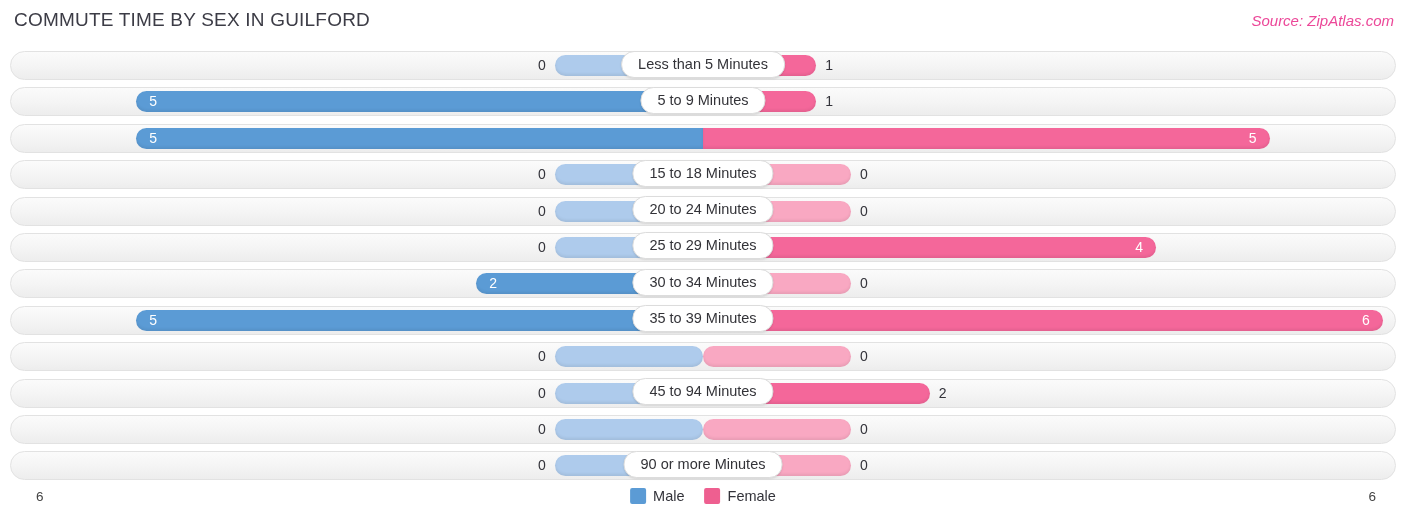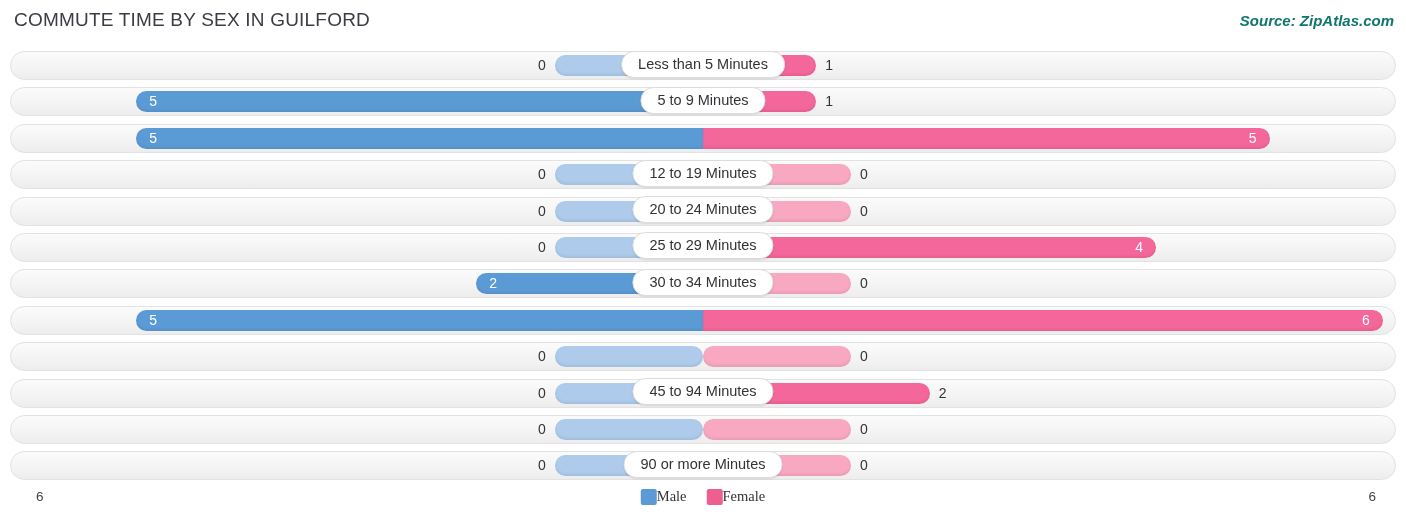--- a/index.html
+++ b/index.html
@@ -30,23 +30,22 @@
     color: #3c3c46;
     letter-spacing: .2px;
     white-space: nowrap;
   }
   .source-note {
     position: absolute;
     right: 12px;
     top: 12px;
     font-size: 15px;
     font-style: italic;
-    color: #0f766e;
-    white-space: nowrap;
-    font-weight: bold;
+    color: #ec4899;
+    white-space: nowrap;
   }
 
   
   .plot {
     position: absolute;
     top: 48px;
     left: 0;
     width: 1406px;
     height: 438px;
   }
@@ -136,21 +135,21 @@
     left: 50%;
     transform: translateX(-50%);
     top: 2px;
     display: flex;
     align-items: center;
     gap: 20px;
   }
   .legend-item {
     display: flex;
     align-items: center;
-    font-family: Liberation Serif, serif;
+    gap: 7px;
   }
   .legend-swatch {
     width: 16px;
     height: 16px;
     border-radius: 2px;
     display: inline-block;
   }
   .legend-label {
     font-size: 14.5px;
     color: #33333a;
@@ -187,21 +186,21 @@
       <div class="val inside" style="left: 149.333px;">5</div>
       <div class="bar female" style="left: 703px; width: 566.667px; background: rgb(244, 103, 154);"></div>
       <div class="val inside" style="left: 1248.67px;">5</div>
     </div>
     <div class="row">
       <div class="track"></div>
       <div class="bar male rounded-both" style="left: 555px; width: 148px; background: rgb(174, 203, 236);"></div>
       <div class="val outside" style="left: 538px;">0</div>
       <div class="bar female rounded-both" style="left: 703px; width: 148px; background: rgb(249, 168, 194);"></div>
       <div class="val outside" style="left: 860px;">0</div>
-      <div class="cat-pill">12 to 19 Minutes</div>
+      <div class="cat-pill">15 to 18 Minutes</div>
     </div>
     <div class="row">
       <div class="track"></div>
       <div class="bar male rounded-both" style="left: 555px; width: 148px; background: rgb(174, 203, 236);"></div>
       <div class="val outside" style="left: 538px;">0</div>
       <div class="bar female rounded-both" style="left: 703px; width: 148px; background: rgb(249, 168, 194);"></div>
       <div class="val outside" style="left: 860px;">0</div>
       <div class="cat-pill">20 to 24 Minutes</div>
     </div>
     <div class="row">
@@ -219,20 +218,21 @@
       <div class="bar female rounded-both" style="left: 703px; width: 148px; background: rgb(249, 168, 194);"></div>
       <div class="val outside" style="left: 860px;">0</div>
       <div class="cat-pill">30 to 34 Minutes</div>
     </div>
     <div class="row">
       <div class="track"></div>
       <div class="bar male" style="left: 136.333px; width: 566.667px; background: rgb(91, 155, 213);"></div>
       <div class="val inside" style="left: 149.333px;">5</div>
       <div class="bar female" style="left: 703px; width: 680px; background: rgb(244, 103, 154);"></div>
       <div class="val inside" style="left: 1362px;">6</div>
+      <div class="cat-pill">35 to 39 Minutes</div>
     </div>
     <div class="row">
       <div class="track"></div>
       <div class="bar male rounded-both" style="left: 555px; width: 148px; background: rgb(174, 203, 236);"></div>
       <div class="val outside" style="left: 538px;">0</div>
       <div class="bar female rounded-both" style="left: 703px; width: 148px; background: rgb(249, 168, 194);"></div>
       <div class="val outside" style="left: 860px;">0</div>
     </div>
     <div class="row">
       <div class="track"></div>

